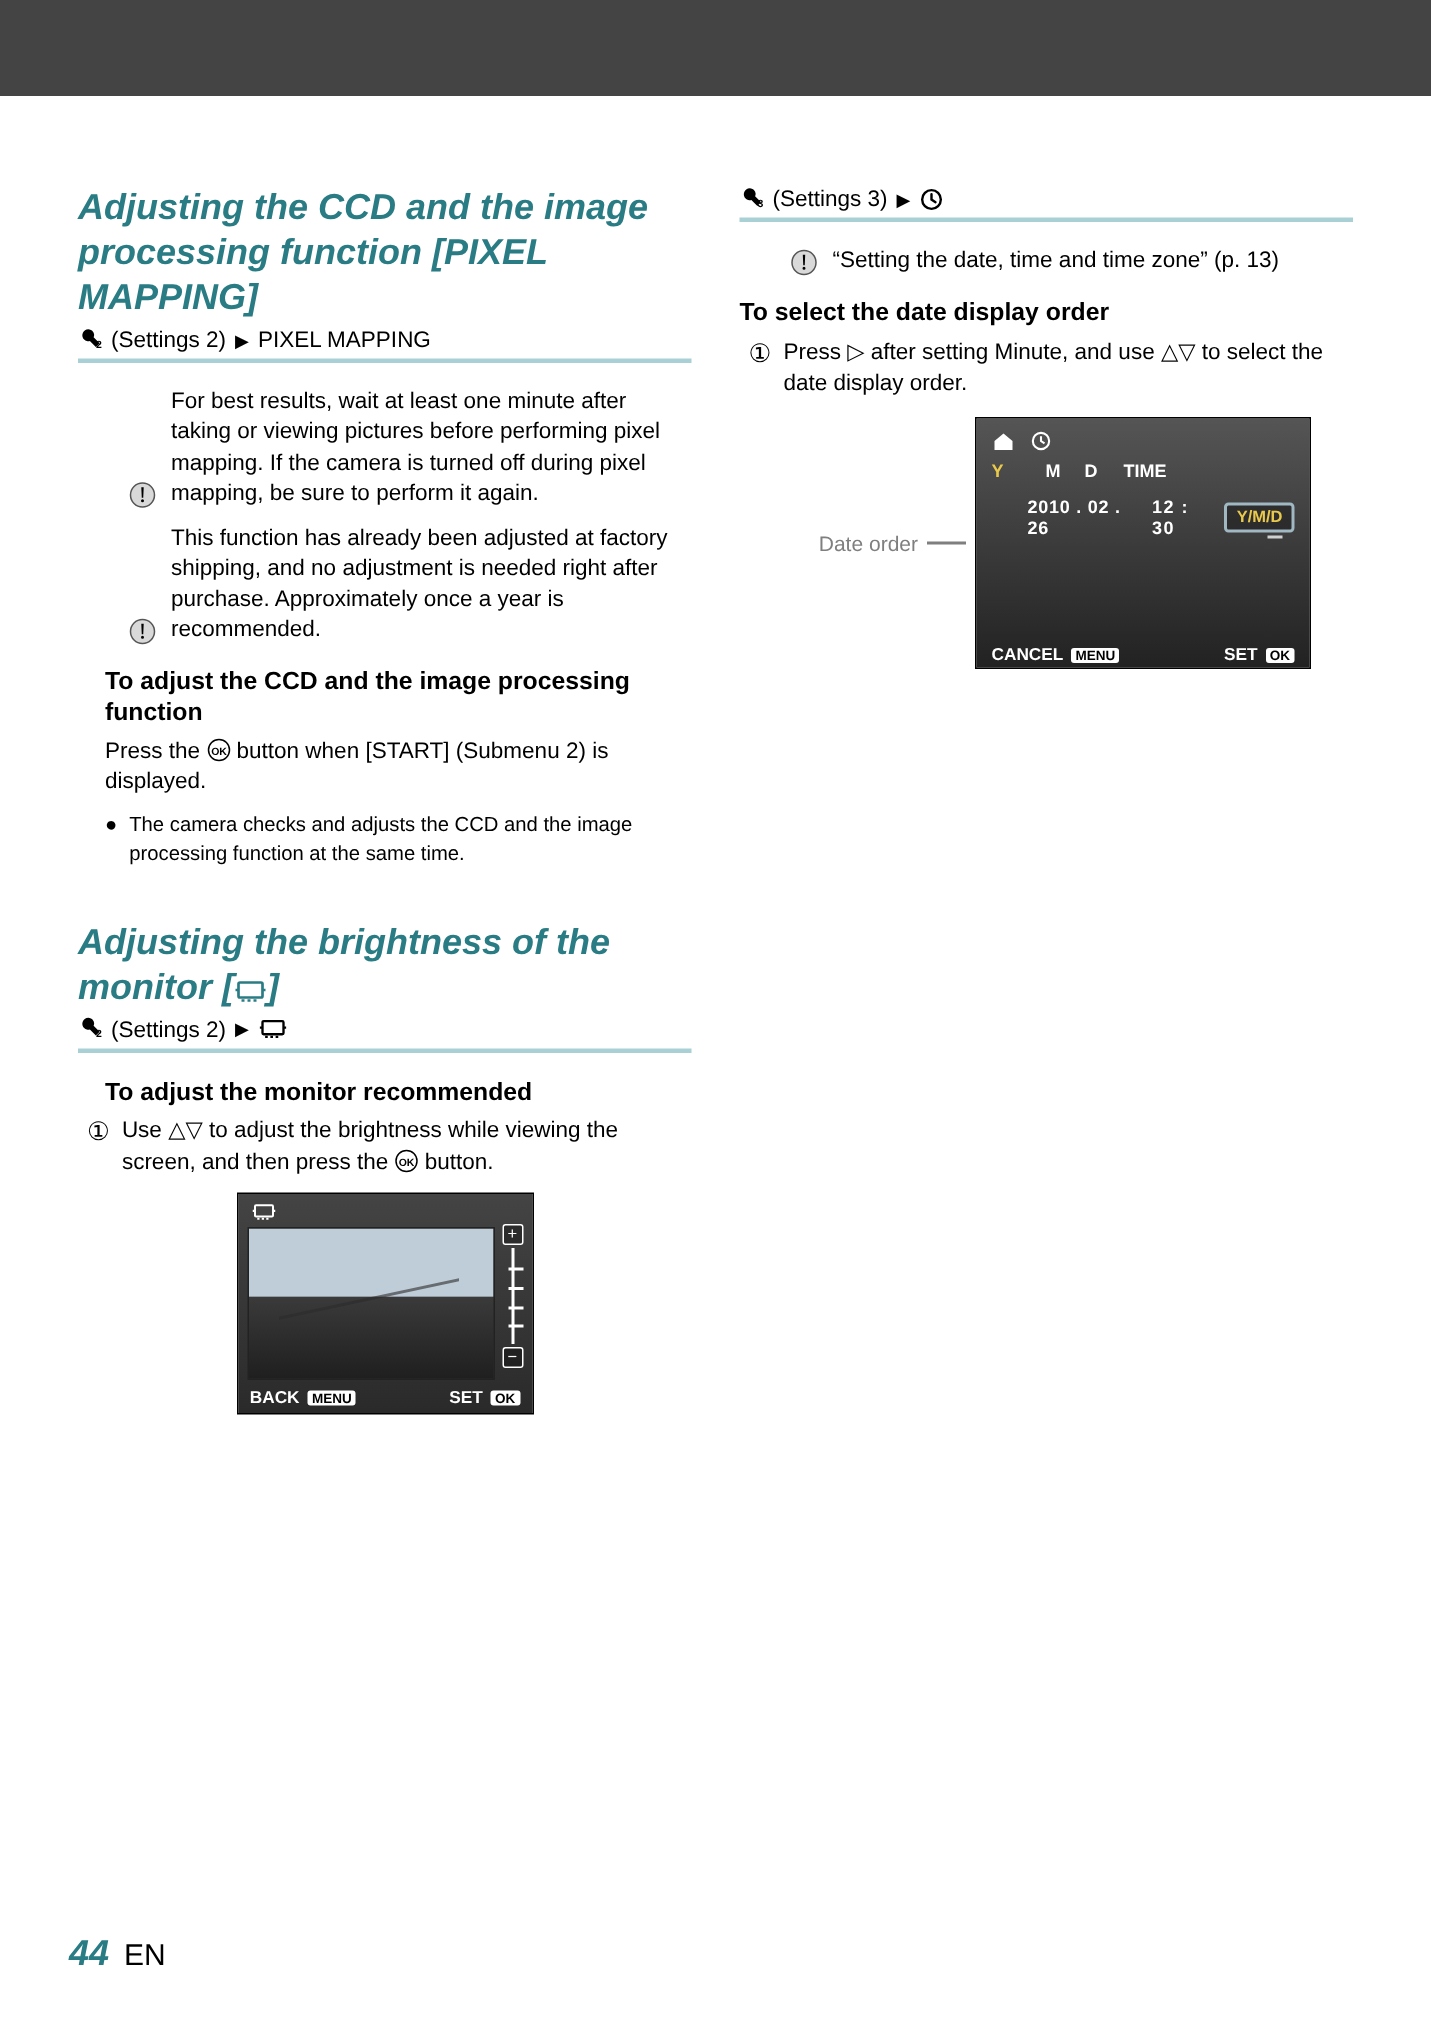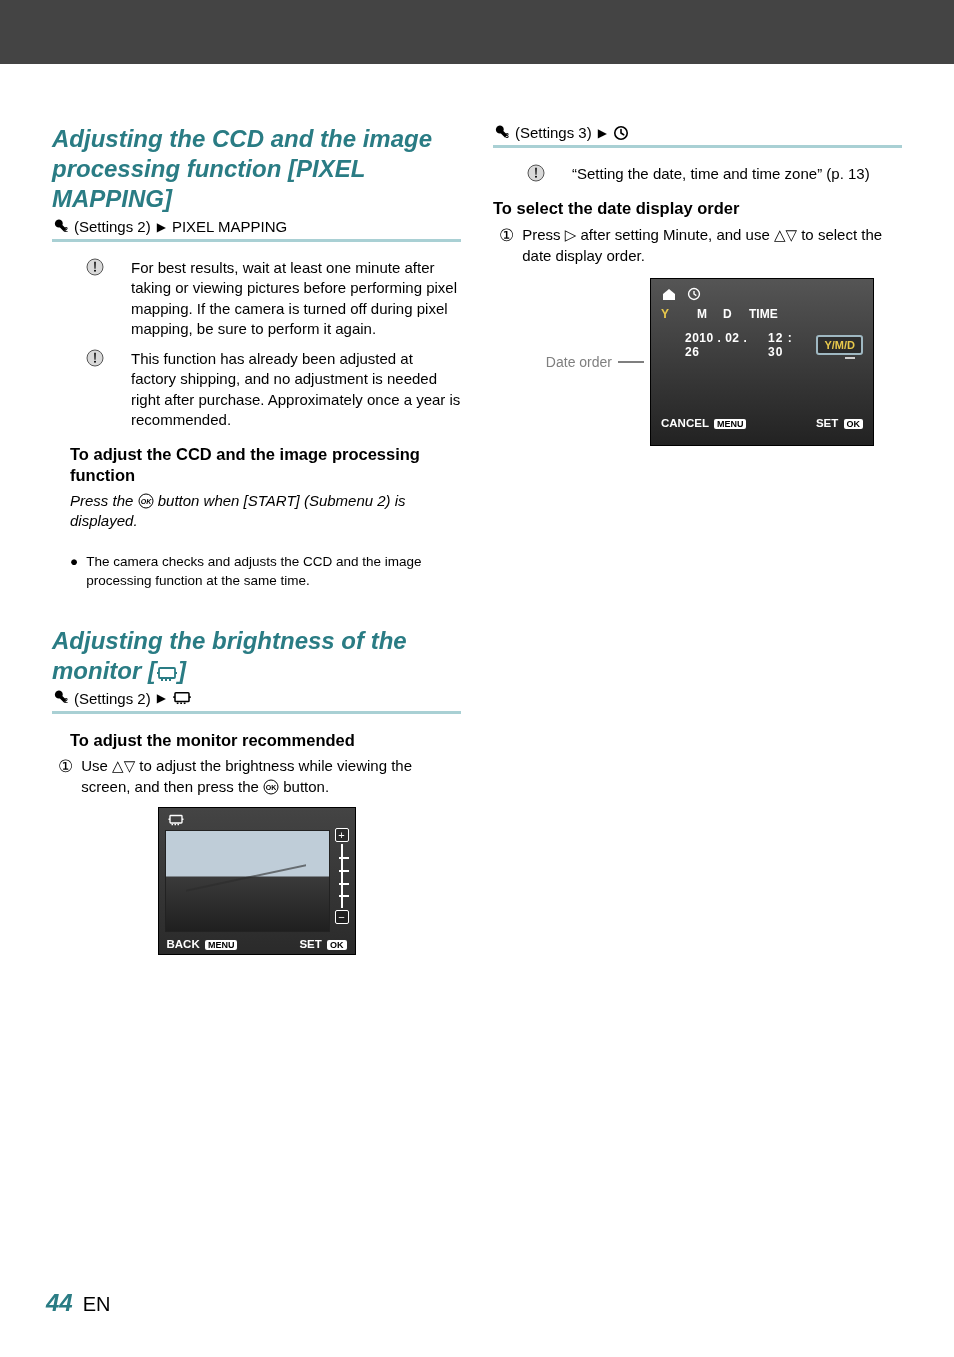--- a/index.html
+++ b/index.html
@@ -42,36 +42,36 @@
     align-items:center;
     gap:6px;
     font-size:15px;
     padding-bottom:4px;
     border-bottom:3px solid var(--light-accent);
     margin-bottom:16px;
   }
   .path-tri{color:#000;font-size:12px;}
   .note{
     display:flex;
-    gap:27px;
+    gap:10px;
     margin:0 0 10px 34px;
     line-height:1.35;
+    align-items:flex-end;
   }
   .note-icon{flex:0 0 auto;}
   .note-body{flex:1 1 auto;}
   .subhead{
     font-weight:bold;
     font-size:16.5px;
     margin:14px 0 4px 18px;
     line-height:1.3;
   }
   .para{
-    margin:0 0 22px 18px;
+    margin:0 0 10px 18px;
     line-height:1.35;
-    font-style:italic;
   }
   .bullet-line{
     display:flex;
     gap:8px;
     margin:6px 0 0 18px;
     font-size:13.5px;
     line-height:1.35;
   }
   .bullet-dot{flex:0 0 auto;}
   .numstep{
@@ -147,21 +147,21 @@
   .dt-sep{letter-spacing:1px;}
   .dt-order{
     border:2px solid #9fb8c2;border-radius:3px;padding:2px 6px;
     color:#e9c94c;font-size:11px;margin-left:auto;
     background:rgba(0,0,0,.3);
     position:relative;
   }
   .dt-handle{position:absolute;bottom:-6px;right:6px;width:10px;height:6px;
     border-bottom:2px solid #cfcfcf;}
   .dt-bottom{
-    position:absolute;bottom:16px;left:10px;right:10px;
+    position:absolute;bottom:2px;left:10px;right:10px;
     display:flex;justify-content:space-between;font-weight:bold;font-size:11.5px;
   }
   
   .footer{
     position:absolute;left:46px;bottom:40px;
     display:flex;align-items:baseline;gap:10px;
   }
   .pagenum{font-style:italic;font-weight:bold;font-size:24px;color:var(--accent);}
   .lang{font-size:20px;}
   

